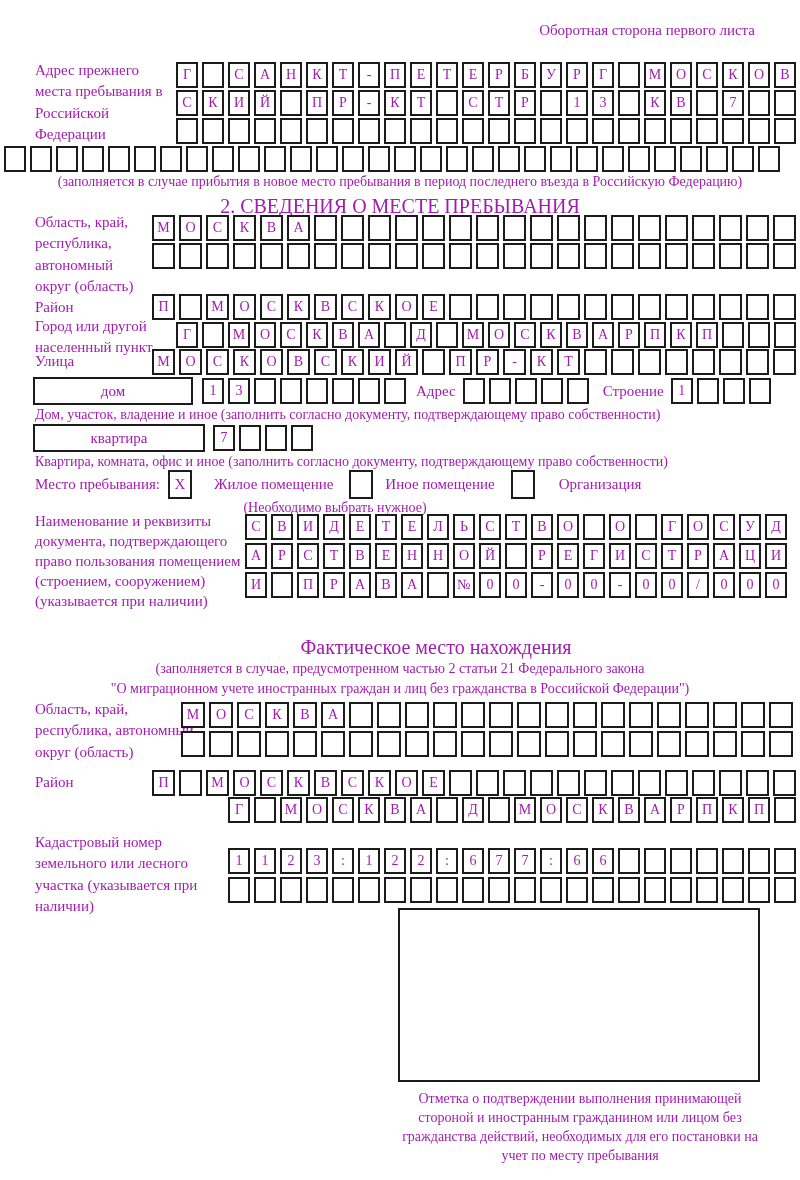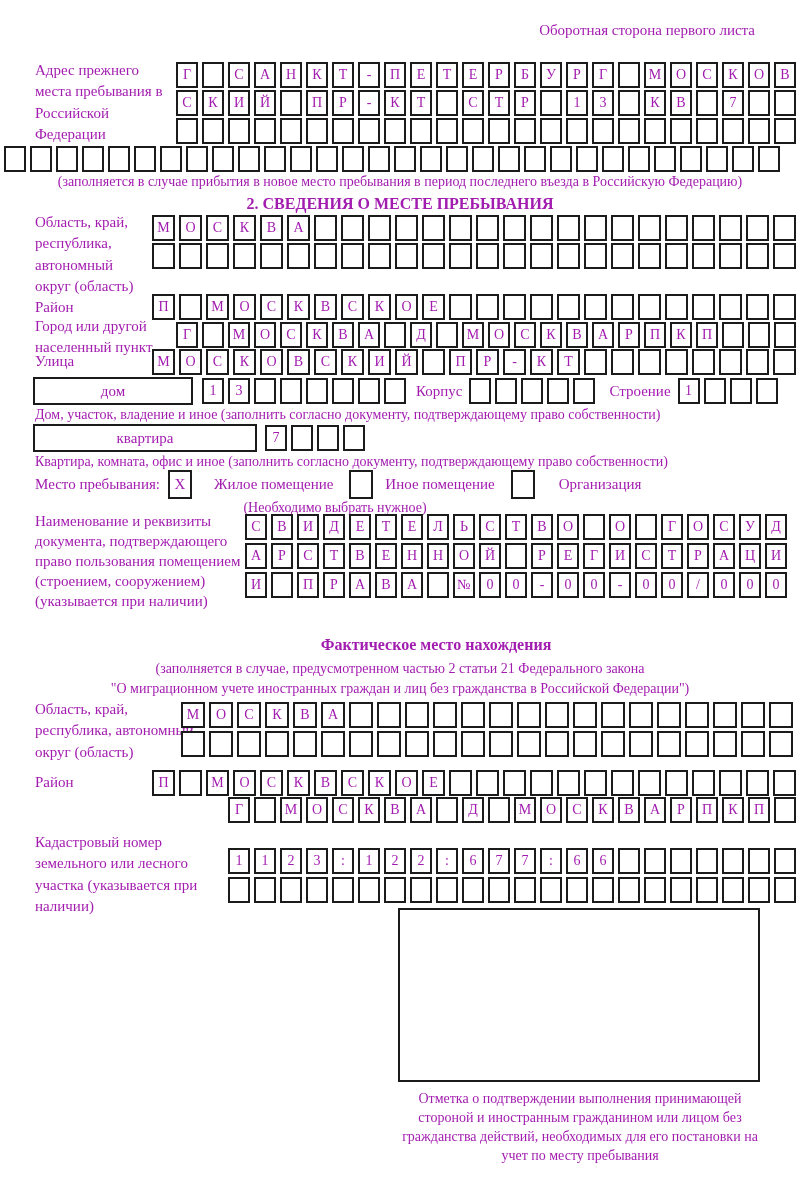--- a/index.html
+++ b/index.html
@@ -10,21 +10,21 @@
   .lblblk{font-size:15px;line-height:1.42;}
   .lbl{font-size:15px;white-space:nowrap;}
   .cells{display:flex;gap:4px;}
   .cell{box-sizing:border-box;width:22px;height:26px;border:2px solid #1b1b1b;
         display:flex;align-items:center;justify-content:center;
         font-size:14px;line-height:1;background:#fff;}
   .cw23 .cell{width:23px;}
   .cw24 .cell{width:24px;}
   .caption{font-size:14px;}
   .center{left:0;width:800px;text-align:center;}
-  .heading{font-size:16px;font-weight:bold;}
+  .heading{font-size:20px;font-weight:normal;}
   .bigbox{box-sizing:border-box;border:2px solid #1b1b1b;height:28px;
           display:flex;align-items:center;justify-content:center;font-size:15px;background:#fff;}
   .chk{box-sizing:border-box;width:24px;height:29px;border:2px solid #1b1b1b;
        display:flex;align-items:center;justify-content:center;font-size:15px;background:#fff;}
   .row{display:flex;align-items:center;}
   .stamp{box-sizing:border-box;border:2px solid #1b1b1b;background:#fff;}
 </style>
 </head>
 <body>
 
@@ -290,40 +290,40 @@
     <div class="cells" style="margin-left:9px;">
         <span class="cell">1</span>
         <span class="cell">3</span>
         <span class="cell"></span>
         <span class="cell"></span>
         <span class="cell"></span>
         <span class="cell"></span>
         <span class="cell"></span>
         <span class="cell"></span>
       </div>
-    <span class="lbl" style="margin-left:10px;">Корпус</span>
+    <span class="lbl" style="margin-left:10px;">Адрес</span>
     <div class="cells" style="margin-left:7px;">
         <span class="cell"></span>
         <span class="cell"></span>
         <span class="cell"></span>
         <span class="cell"></span>
         <span class="cell"></span>
       </div>
     <span class="lbl" style="margin-left:14px;">Строение</span>
     <div class="cells" style="margin-left:7px;">
         <span class="cell">1</span>
         <span class="cell"></span>
         <span class="cell"></span>
         <span class="cell"></span>
       </div>
   </div>
   <div class="abs caption" style="left:35px;top:407px;">Дом, участок, владение и иное (заполнить согласно документу, подтверждающему право собственности)</div>
 
   <div class="abs row" style="left:33px;top:424px;">
-    <div class="bigbox" style="width:224px;">квартира</div>
+    <div class="bigbox" style="width:172px;">квартира</div>
     <div class="cells" style="margin-left:8px;">
         <span class="cell">7</span>
         <span class="cell"></span>
         <span class="cell"></span>
         <span class="cell"></span>
       </div>
   </div>
   <div class="abs caption" style="left:35px;top:454px;">Квартира, комната, офис и иное (заполнить согласно документу, подтверждающему право собственности)</div>
 
   <div class="abs row" style="left:35px;top:470px;">

